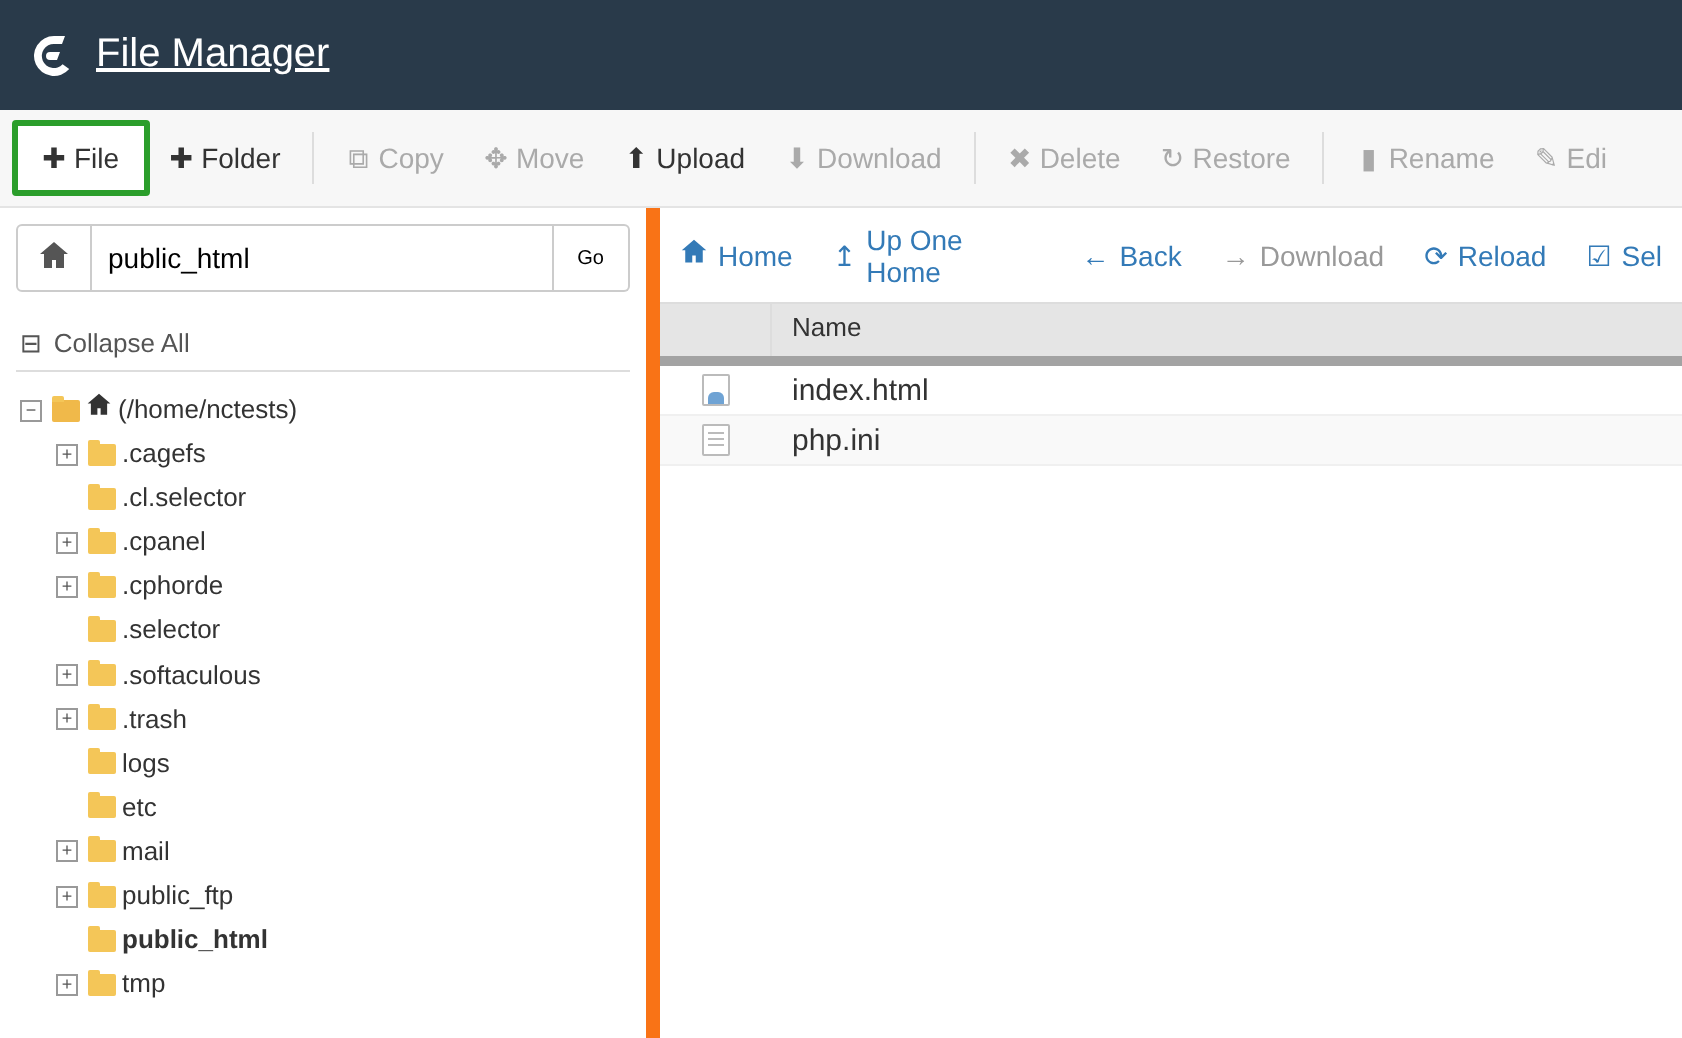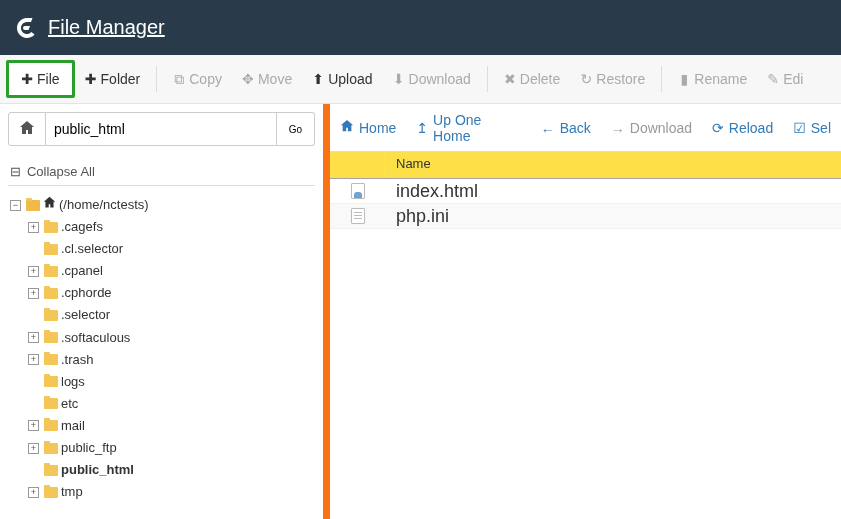--- a/index.html
+++ b/index.html
@@ -36,29 +36,29 @@
 .folder-icon::before { content: ""; position: absolute; top: -2px; left: 0; width: 6px; height: 3px; background: #f4c658; border-radius: 1px 1px 0 0; }
 .folder-icon.open { background: #f0b94a; }
 .home-mini { color: #333; font-size: 13px; }
 .bold { font-weight: 700; }
 
 .content { flex: 1; display: flex; flex-direction: column; }
 .navbar { height: 48px; border-bottom: 1px solid #ddd; display: flex; align-items: center; padding: 0 10px; gap: 20px; font-size: 14px; }
 .nav-btn { display: flex; align-items: center; gap: 5px; color: #337ab7; cursor: pointer; }
 .nav-btn.muted { color: #999; }
 
-.table-head { display: flex; border-bottom: 1px solid #a3a3a3; background: #fde047; }
+.table-head { display: flex; border-bottom: 5px solid #a3a3a3; background: #e5e5e5; }
 .th-icon { width: 56px; height: 26px; border-right: 1px solid #ddd; }
 .th-name { flex: 1; padding: 4px 10px; font-size: 13px; color: #333; }
 
 .file-list { flex: 1; }
 .file-row { display: flex; align-items: center; height: 25px; border-bottom: 1px solid #f0f0f0; cursor: pointer; }
 .file-row:nth-child(even) { background: #f9f9f9; }
 .fi-icon { width: 56px; display: flex; justify-content: center; }
-.fi-name { flex: 1; padding: 0 10px; font-size: 18px; }
+.fi-name { flex: 1; padding: 0 10px; font-size: 15px; }
 .file-glyph { width: 14px; height: 16px; border: 1px solid #bbb; background: #fff; border-radius: 1px; position: relative; }
 .file-glyph.html::after { content: ""; position: absolute; bottom: 0; left: 2px; width: 8px; height: 6px; background: #6fa3d4; border-radius: 3px 3px 0 0; }
 .file-glyph.ini::after { content: ""; position: absolute; top: 3px; left: 2px; right: 2px; height: 1px; background: #bbb; box-shadow: 0 3px 0 #bbb, 0 6px 0 #bbb; }
 </style>
 </head>
 <body>
 
 <div class="header">
   <span class="logo">
     <svg viewBox="0 0 24 24" width="24" height="24">

